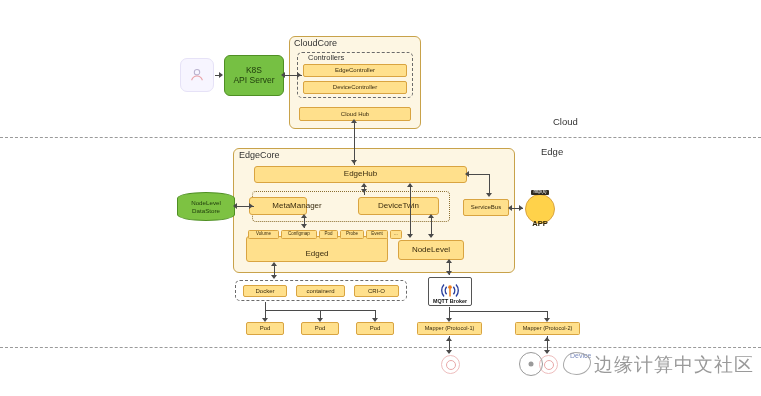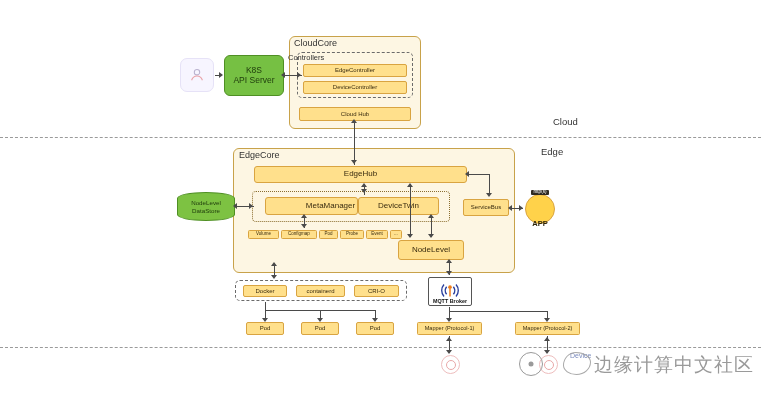--- a/index.html
+++ b/index.html
@@ -81,21 +81,21 @@
     <span>API Server</span>
   </div>
 
   <div class="ln lnh" style="left:215px;top:75px;width:5px;"></div>
   <div class="arw arw-r" style="left:219px;top:71.5px;"></div>
 
   <div class="abs panel" style="left:289px;top:36px;width:132px;height:93px;"></div>
   <div class="panel-title" style="left:294px;top:38px;">CloudCore</div>
 
   <div class="abs dashbox" style="left:297px;top:52px;width:116px;height:46px;"></div>
-  <div class="panel-title" style="left:288px;top:53px;font-size:7.5px;">Controllers</div>
+  <div class="panel-title" style="left:308px;top:53px;font-size:7.5px;">Controllers</div>
 
   <div class="abs ybox sm" style="left:303px;top:64px;width:104px;height:13px;">
     <span>EdgeController</span>
   </div>
   <div class="abs ybox sm" style="left:303px;top:81px;width:104px;height:13px;">
     <span>DeviceController</span>
   </div>
   <div class="abs ybox sm" style="left:299px;top:107px;width:112px;height:14px;">
     <span>Cloud Hub</span>
   </div>
@@ -109,21 +109,21 @@
 
   <div class="abs ybox" style="left:254px;top:166px;width:213px;height:17px;">
     <span>EdgeHub</span>
   </div>
 
   <div class="ln lnv" style="left:354px;top:122px;height:43px;"></div>
   <div class="arw arw-u" style="left:351.4px;top:119px;"></div>
   <div class="arw arw-d" style="left:351.4px;top:160px;"></div>
 
   <div class="abs dotbox" style="left:252px;top:191px;width:198px;height:31px;"></div>
-  <div class="abs ybox" style="left:265px;top:197px;width:93px;height:18px;padding-left:38px;">
+  <div class="abs ybox" style="left:249px;top:197px;width:58px;height:18px;padding-left:38px;">
     <span>MetaManager</span>
   </div>
   <div class="abs ybox" style="left:358px;top:197px;width:81px;height:18px;">
     <span>DeviceTwin</span>
   </div>
 
   <div class="ln lnv" style="left:364px;top:184px;height:11px;"></div>
   <div class="arw arw-d" style="left:361.4px;top:189px;"></div>
   <div class="arw arw-u" style="left:361.4px;top:183px;"></div>
 
@@ -145,20 +145,23 @@
   <div class="arw arw-l" style="left:465px;top:170.5px;"></div>
 
   <div class="abs appc" style="left:525px;top:194px;width:30px;height:30px;gap:24px;">
     <span class="appbadge">http(s)</span>
     <span class="applbl">APP</span>
   </div>
   <div class="ln lnh" style="left:511px;top:208px;width:12px;"></div>
   <div class="arw arw-l" style="left:508px;top:204.5px;"></div>
   <div class="arw arw-r" style="left:519px;top:204.5px;"></div>
 
+  <div class="abs ybox" style="left:246px;top:236px;width:142px;height:26px;align-items:flex-end;padding-bottom:3px;">
+    <span style="font-size:8px;">Edged</span>
+  </div>
   <div class="abs ybox xs" style="left:248px;top:230px;width:31px;height:9px;">
     <span>Volume</span>
   </div>
   <div class="abs ybox xs" style="left:281px;top:230px;width:36px;height:9px;">
     <span>Configmap</span>
   </div>
   <div class="abs ybox xs" style="left:319px;top:230px;width:19px;height:9px;">
     <span>Pod</span>
   </div>
   <div class="abs ybox xs" style="left:340px;top:230px;width:24px;height:9px;">

